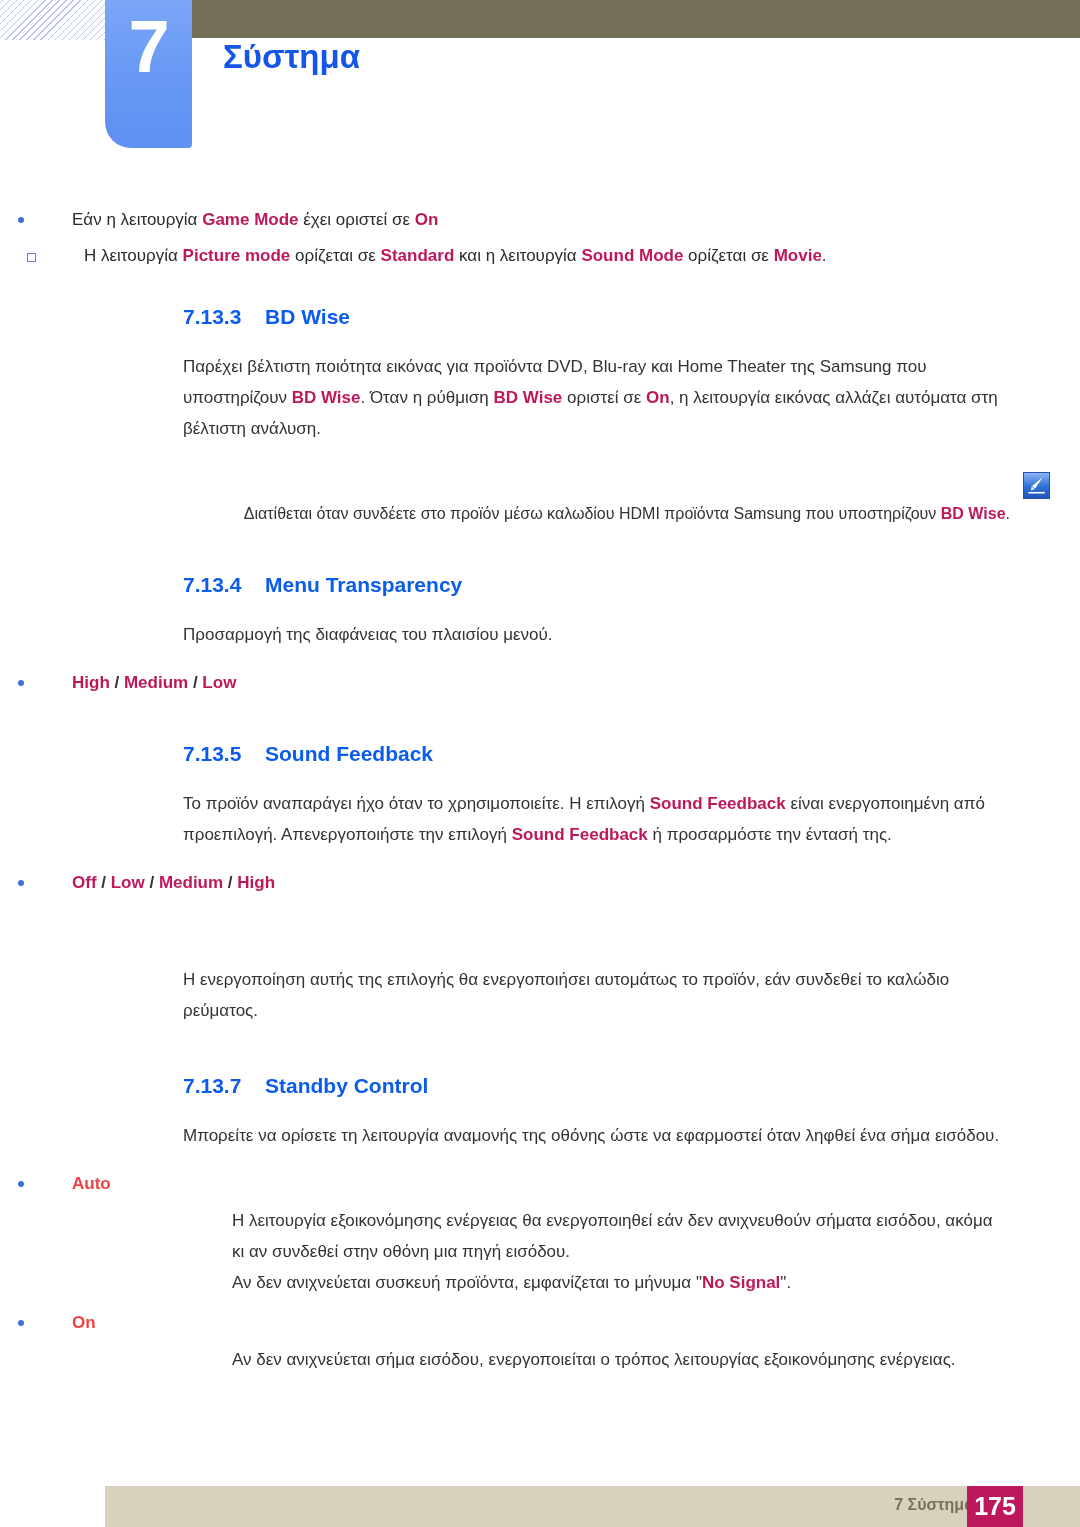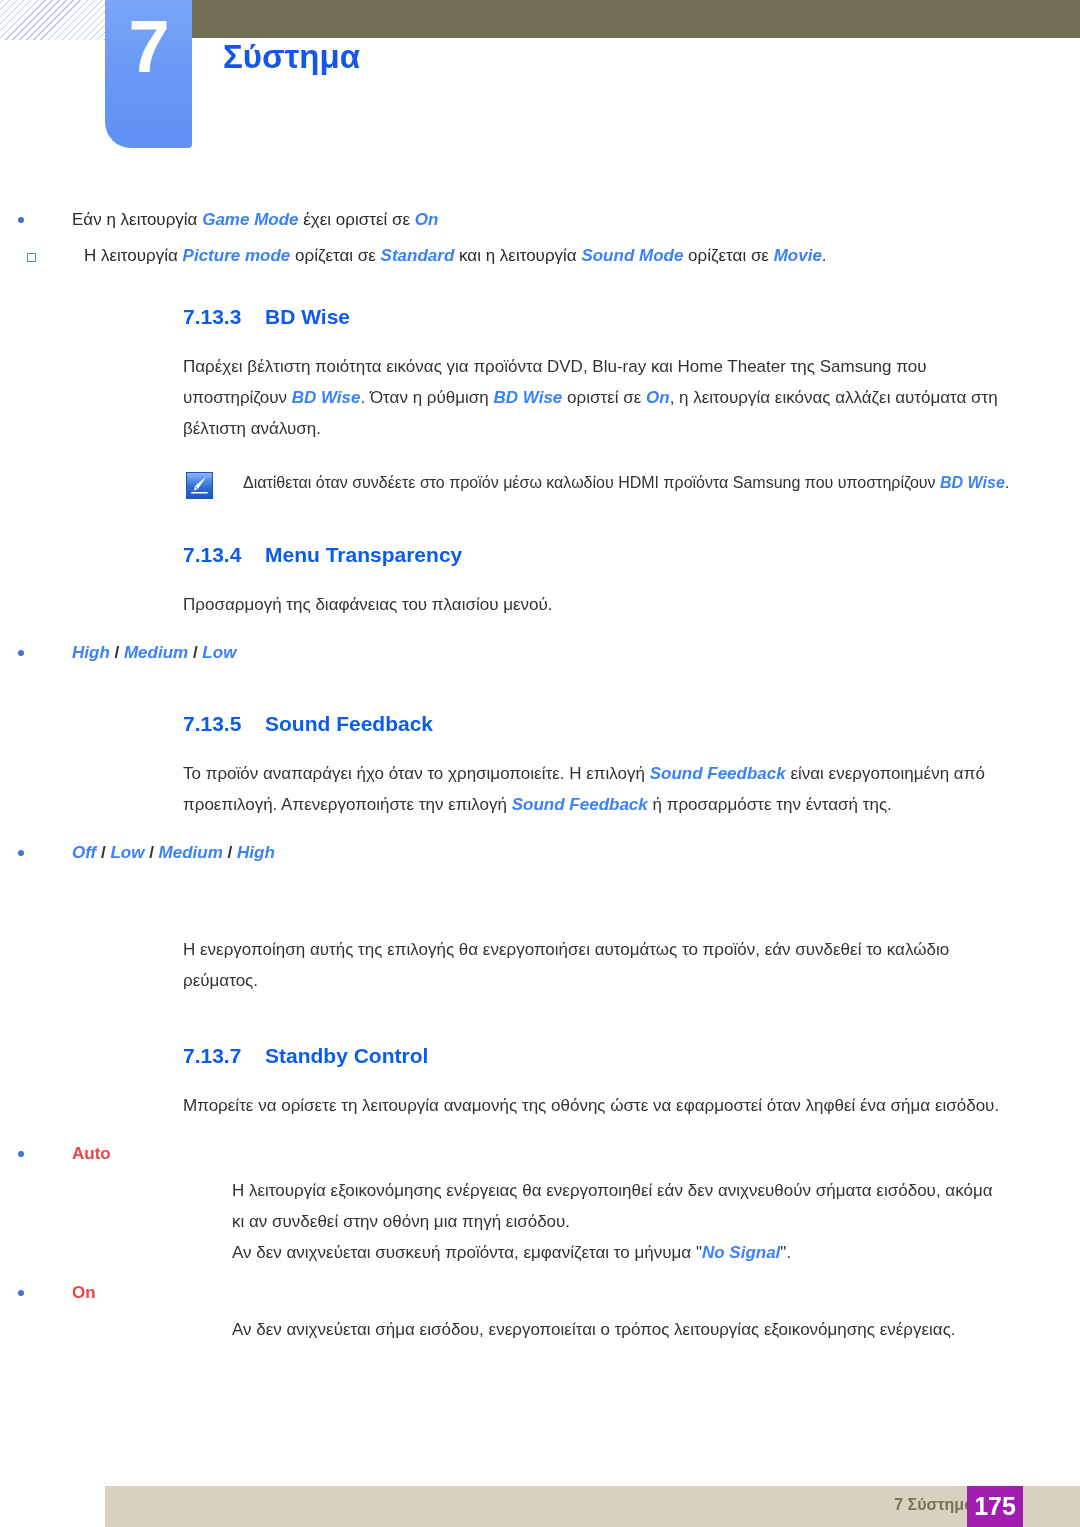--- a/index.html
+++ b/index.html
@@ -81,21 +81,21 @@
 
   p.body-text {
     margin: 0;
     font-size: 17px;
     line-height: 31px;
     color: #333333;
   }
 
   .blk { padding-left: 183px; padding-right: 70px; }
 
-  .accent { color: #3b82f6; font-weight: bold; font-style: italic; }
+  .accent { color: #be185d; font-weight: bold; }
 
   
   .bullet-row {
     display: flex;
     align-items: flex-start;
     font-size: 17px;
     line-height: 30px;
   }
   .b1-marker {
     flex: 0 0 auto;
@@ -125,21 +125,22 @@
     background: #ffffff;
     display: block;
   }
   .bullet-text { flex: 1 1 auto; }
   .bullet-text.strong { font-weight: bold; color: #ef4444; }
   .sep { color: #333333; font-weight: bold; }
 
   
   .note-row {
     display: flex;
-    align-items: center;
+    align-items: flex-end;
+    flex-direction: column;
   }
   .note-icon-cell {
     flex: 0 0 auto;
     width: 57px;
     padding-left: 8px;
     padding-top: 6px;
   }
   .note-icon {
     width: 27px; height: 27px;
     display: block;
@@ -165,21 +166,21 @@
     position: absolute;
     right: 106px; top: 1496px;
     font-size: 16px;
     font-weight: bold;
     color: #7b705c;
   }
   .page-box {
     position: absolute;
     left: 967px; top: 1486px;
     width: 56px; height: 41px;
-    background: #a21caf;
+    background: #be185d;
     display: flex;
     align-items: center;
     justify-content: center;
   }
   .page-num {
     font-size: 25px;
     font-weight: bold;
     color: #ffffff;
     line-height: 1;
   }

